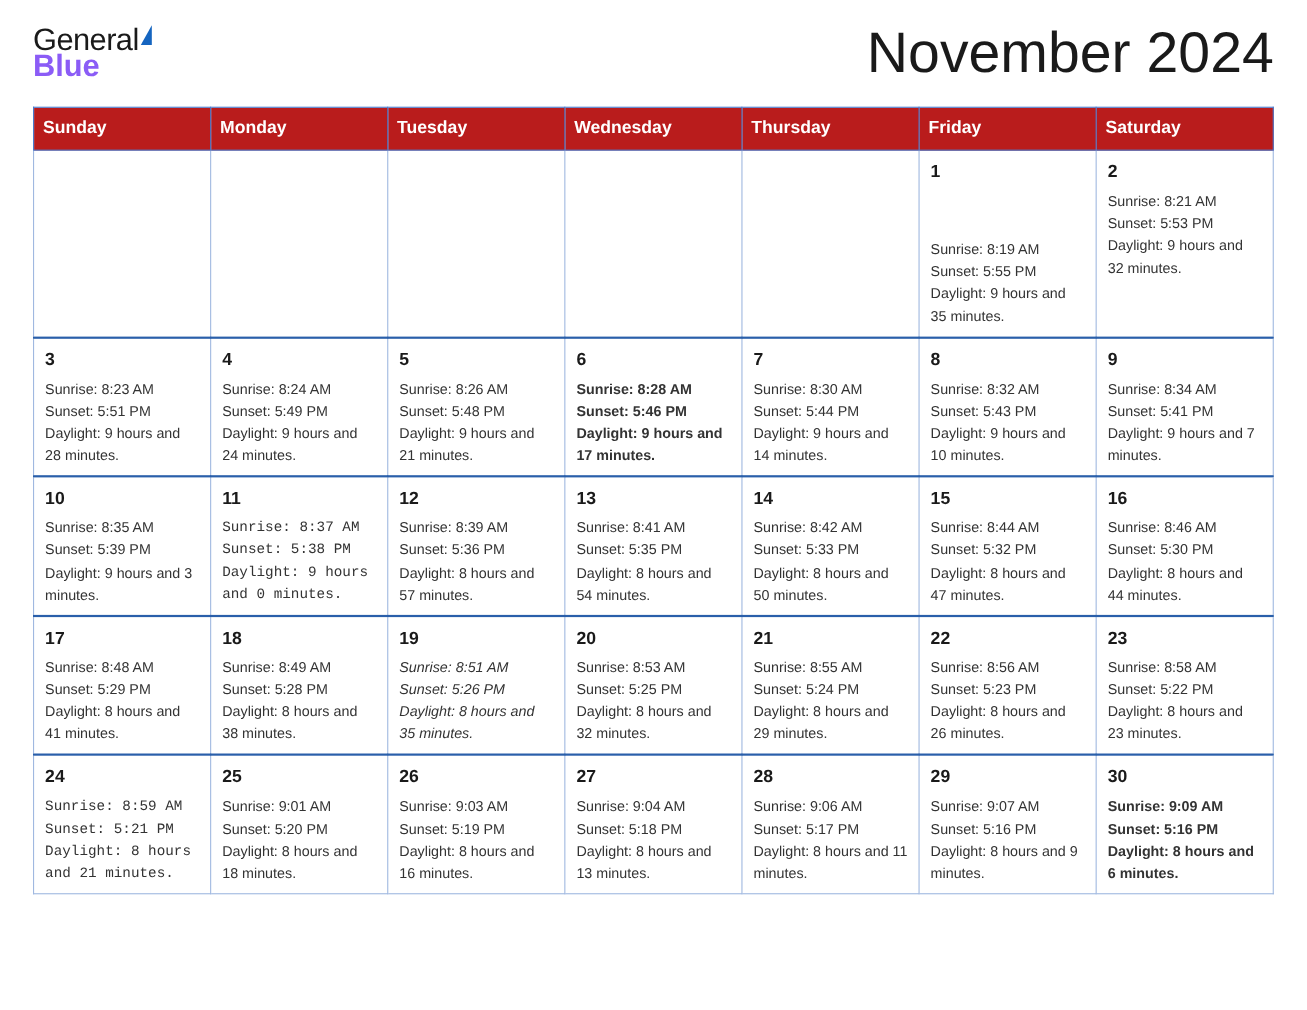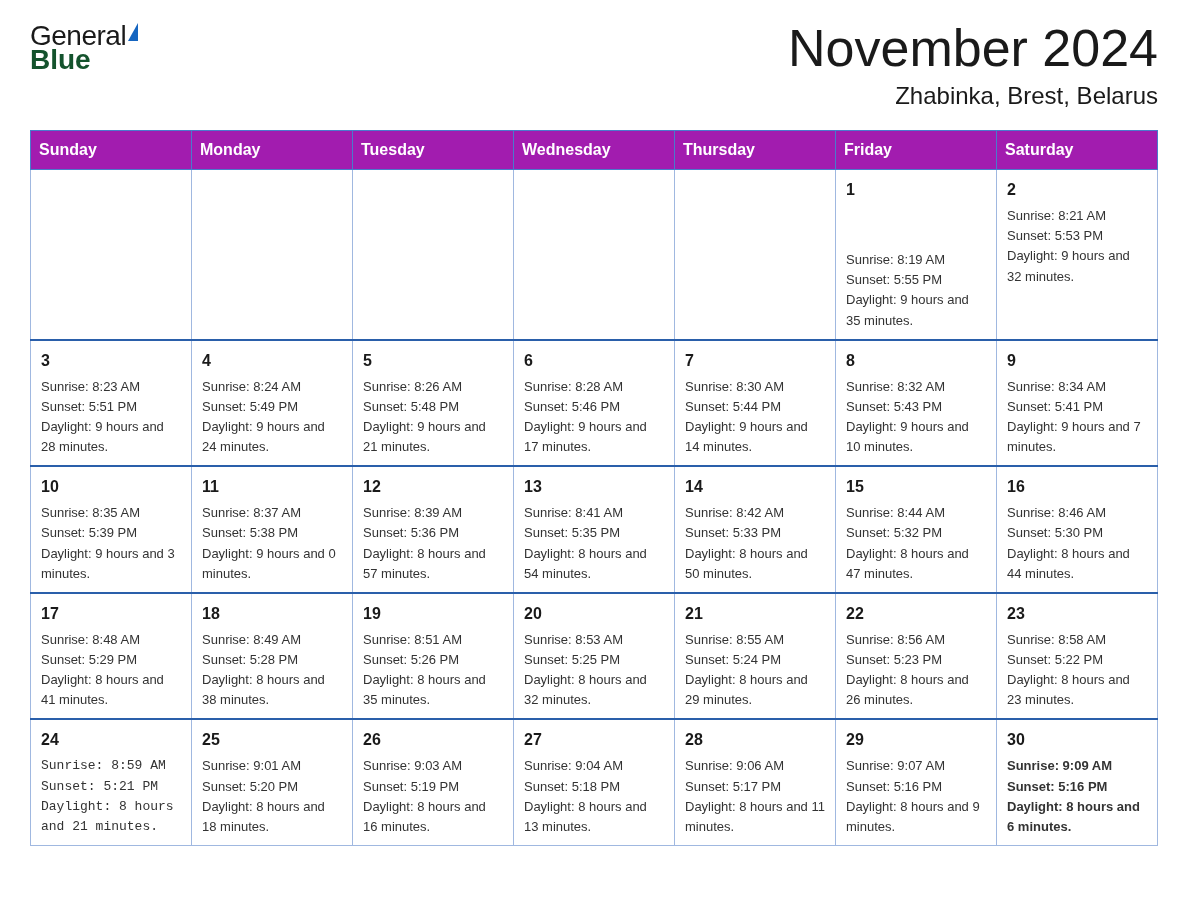--- a/index.html
+++ b/index.html
@@ -23,21 +23,21 @@
     }
     .logo-general {
       font-size: 28px;
       font-weight: normal;
       color: #1a1a1a;
       letter-spacing: -0.5px;
     }
     .logo-blue {
       font-size: 28px;
       font-weight: bold;
-      color: #14532d;
+      color: #8b5cf6;
       margin-top: -8px;
     }
     .logo-triangle {
       display: inline-block;
       width: 0;
       height: 0;
       border-left: 10px solid transparent;
       border-bottom: 18px solid #1565c0;
       margin-left: 2px;
       vertical-align: middle;
@@ -58,21 +58,21 @@
       font-weight: 400;
       color: #1a1a1a;
       margin-top: 5px;
     }
     .calendar {
       width: 100%;
       border-collapse: collapse;
       border: 1px solid #5c85c8;
     }
     .calendar thead tr th {
-      background-color: #a21caf;
+      background-color: #b91c1c;
       color: #fff;
       padding: 10px 8px;
       font-size: 16px;
       font-weight: 600;
       text-align: left;
       border: 1px solid #4a7acc;
     }
     .calendar tbody tr td {
       vertical-align: top;
       padding: 8px 10px;
@@ -111,21 +111,20 @@
 <div class="header">
   <div class="logo">
     <div style="display:flex; align-items:center;">
       <span class="logo-general">General</span>
       <span class="logo-triangle"></span>
     </div>
     <span class="logo-blue">Blue</span>
   </div>
   <div class="title-block">
     <h1>November 2024</h1>
-    <h2>Zhabinka, Brest, Belarus</h2>
   </div>
 </div>
 
 <table class="calendar">
   <thead>
     <tr>
       <th>Sunday</th>
       <th>Monday</th>
       <th>Tuesday</th>
       <th>Wednesday</th>
@@ -168,21 +167,21 @@
 Daylight: 9 hours and 24 minutes.</div>
         </td>
         <td>
           <span class="day-num">5</span>
           <div class="day-info" style="white-space: pre-line;">Sunrise: 8:26 AM
 Sunset: 5:48 PM
 Daylight: 9 hours and 21 minutes.</div>
         </td>
         <td>
           <span class="day-num">6</span>
-          <div class="day-info" style="white-space: pre-line;">Sunrise: 8:28 AM
+          <div class="day-info" style="white-space: pre-line; font-weight: bold;">Sunrise: 8:28 AM
 Sunset: 5:46 PM
 Daylight: 9 hours and 17 minutes.</div>
         </td>
         <td>
           <span class="day-num">7</span>
           <div class="day-info" style="white-space: pre-line;">Sunrise: 8:30 AM
 Sunset: 5:44 PM
 Daylight: 9 hours and 14 minutes.</div>
         </td>
         <td>
@@ -200,21 +199,21 @@
       </tr>
       <tr>
         <td>
           <span class="day-num">10</span>
           <div class="day-info" style="white-space: pre-line;">Sunrise: 8:35 AM
 Sunset: 5:39 PM
 Daylight: 9 hours and 3 minutes.</div>
         </td>
         <td>
           <span class="day-num">11</span>
-          <div class="day-info" style="white-space: pre-line;">Sunrise: 8:37 AM
+          <div class="day-info" style="white-space: pre-line; font-family: Liberation Mono, monospace;">Sunrise: 8:37 AM
 Sunset: 5:38 PM
 Daylight: 9 hours and 0 minutes.</div>
         </td>
         <td>
           <span class="day-num">12</span>
           <div class="day-info" style="white-space: pre-line;">Sunrise: 8:39 AM
 Sunset: 5:36 PM
 Daylight: 8 hours and 57 minutes.</div>
         </td>
         <td>
@@ -250,21 +249,21 @@
 Daylight: 8 hours and 41 minutes.</div>
         </td>
         <td>
           <span class="day-num">18</span>
           <div class="day-info" style="white-space: pre-line;">Sunrise: 8:49 AM
 Sunset: 5:28 PM
 Daylight: 8 hours and 38 minutes.</div>
         </td>
         <td>
           <span class="day-num">19</span>
-          <div class="day-info" style="white-space: pre-line;">Sunrise: 8:51 AM
+          <div class="day-info" style="white-space: pre-line; font-style: italic;">Sunrise: 8:51 AM
 Sunset: 5:26 PM
 Daylight: 8 hours and 35 minutes.</div>
         </td>
         <td>
           <span class="day-num">20</span>
           <div class="day-info" style="white-space: pre-line;">Sunrise: 8:53 AM
 Sunset: 5:25 PM
 Daylight: 8 hours and 32 minutes.</div>
         </td>
         <td>

